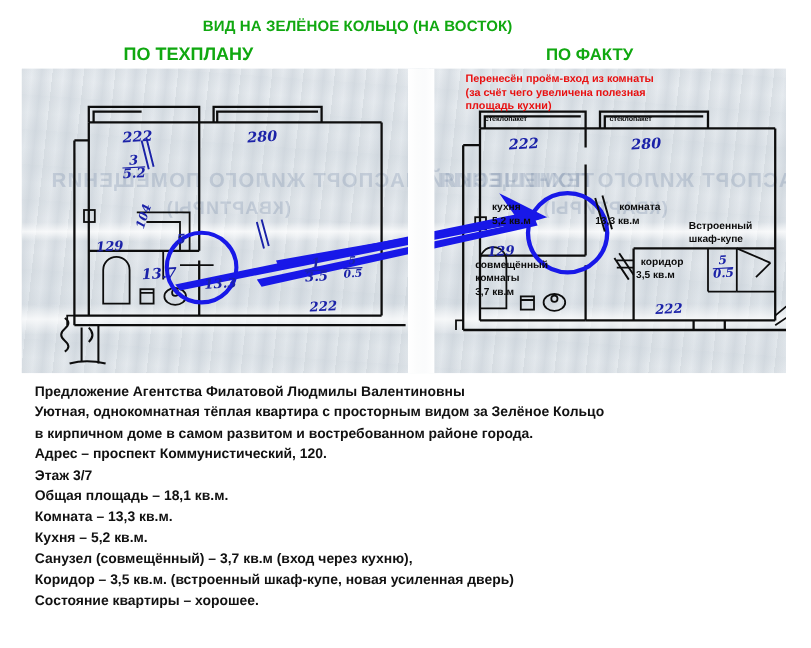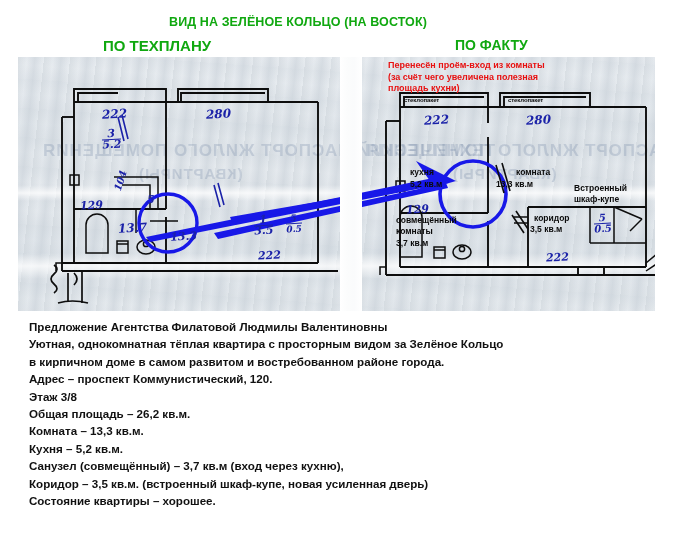--- a/index.html
+++ b/index.html
@@ -354,20 +354,20 @@
 
 <div class="red-note">Перенесён проём-вход  из комнаты
 (за счёт чего увеличена полезная
 площадь кухни)</div>
 
 <div class="desc">
   <div>Предложение Агентства Филатовой Людмилы Валентиновны</div>
   <div>Уютная, однокомнатная тёплая квартира с просторным видом за Зелёное Кольцо</div>
   <div>в кирпичном доме в самом развитом и востребованном районе города.</div>
   <div>Адрес – проспект Коммунистический, 120.</div>
-  <div>Этаж 3/8</div>
-  <div>Общая площадь – 26,2 кв.м.</div>
+  <div>Этаж 3/7</div>
+  <div>Общая площадь – 18,1 кв.м.</div>
   <div>Комната – 13,3 кв.м.</div>
   <div>Кухня – 5,2 кв.м.</div>
   <div>Санузел (совмещённый) – 3,7 кв.м (вход через кухню),</div>
   <div>Коридор – 3,5 кв.м. (встроенный шкаф-купе, новая усиленная дверь)</div>
   <div>Состояние квартиры – хорошее.</div>
 </div>
 
 </body></html>

